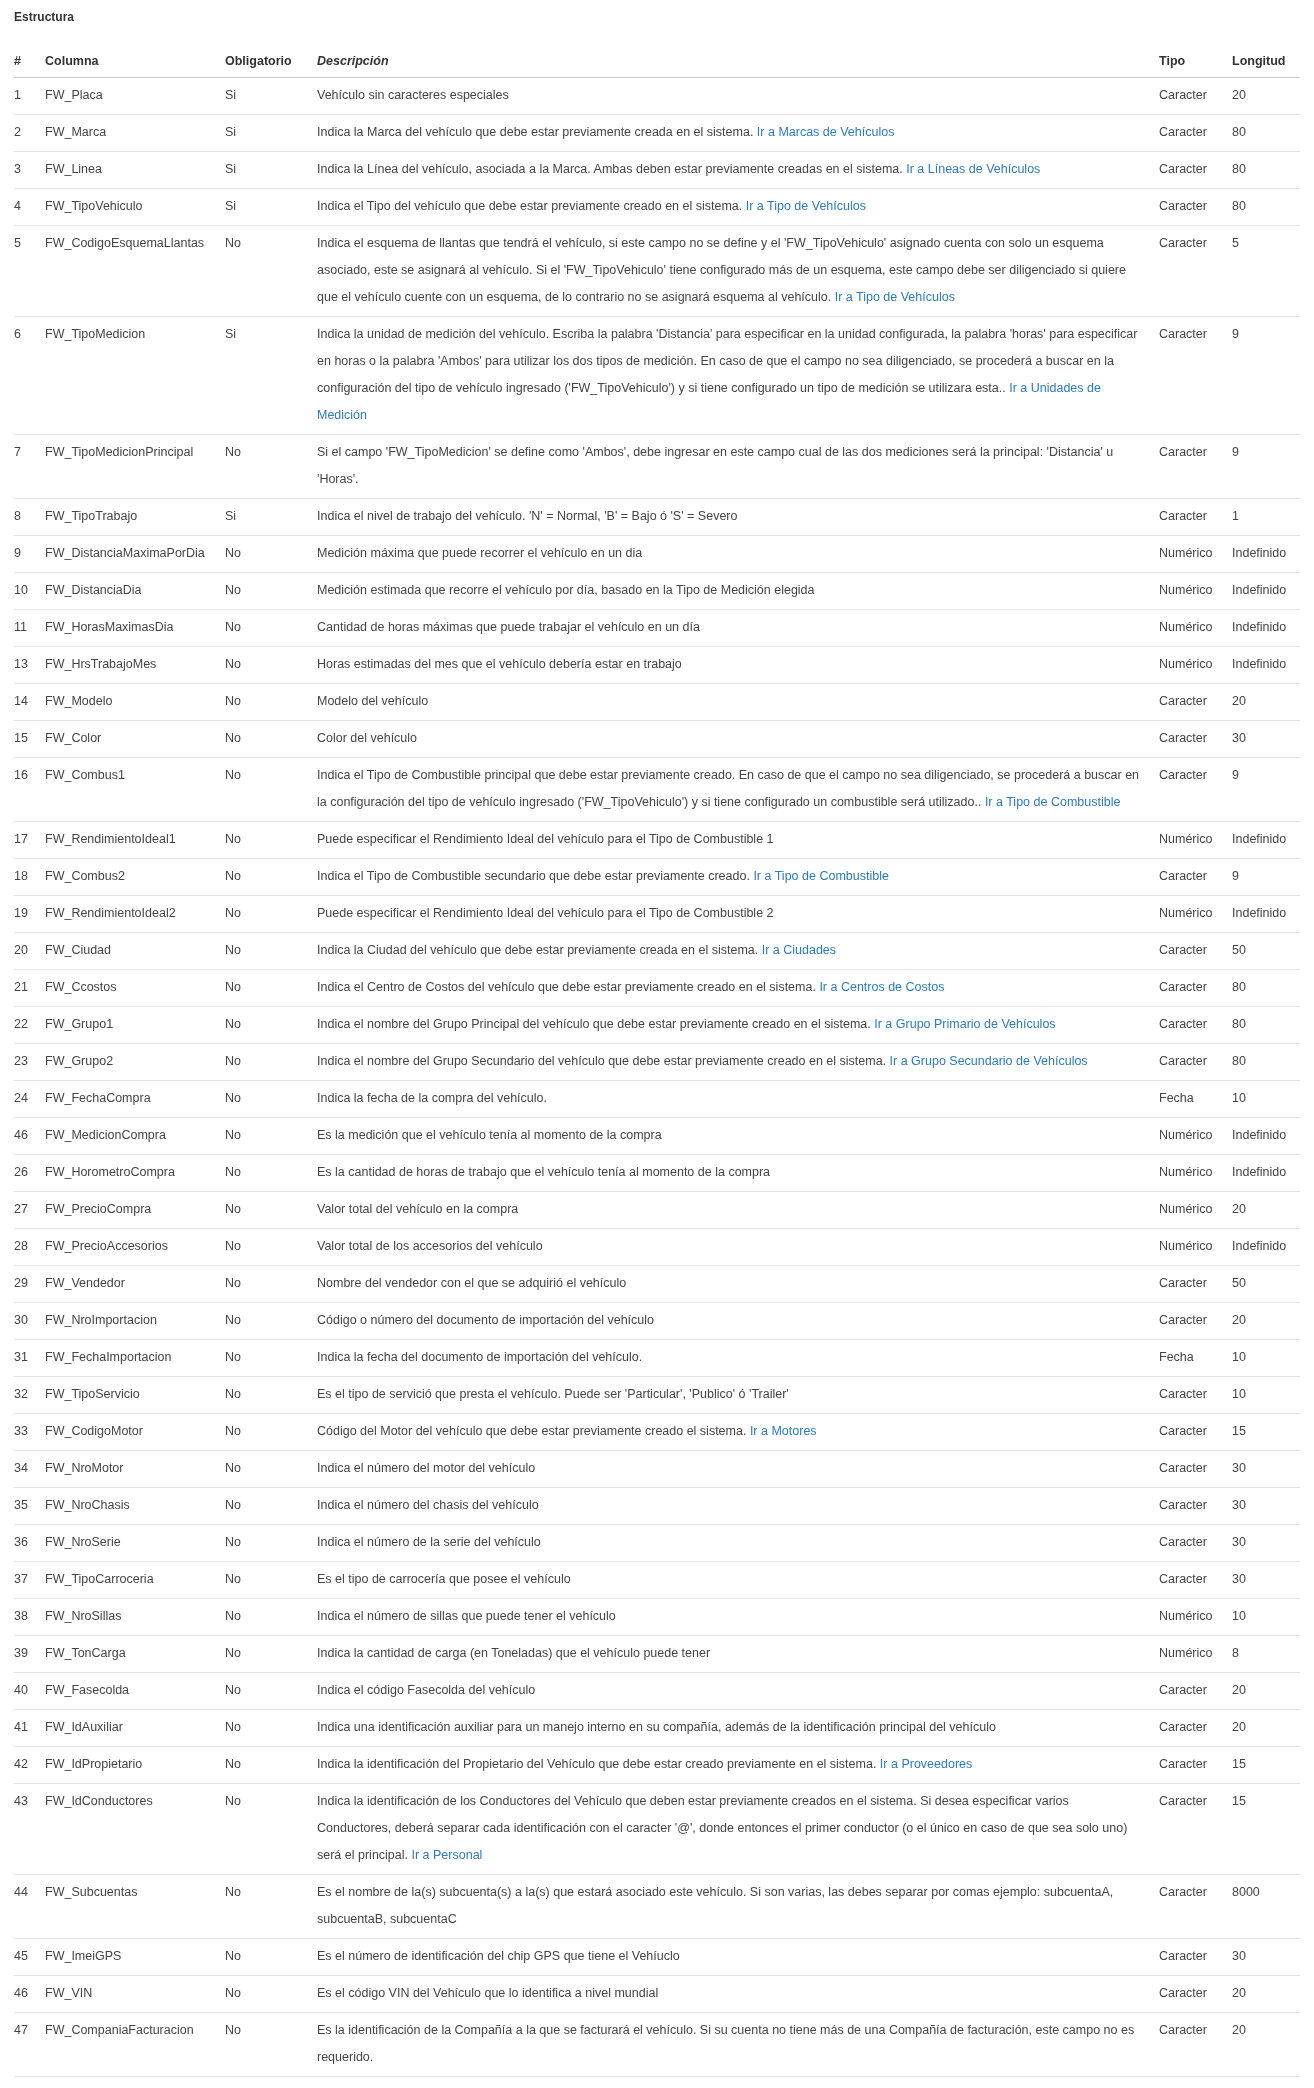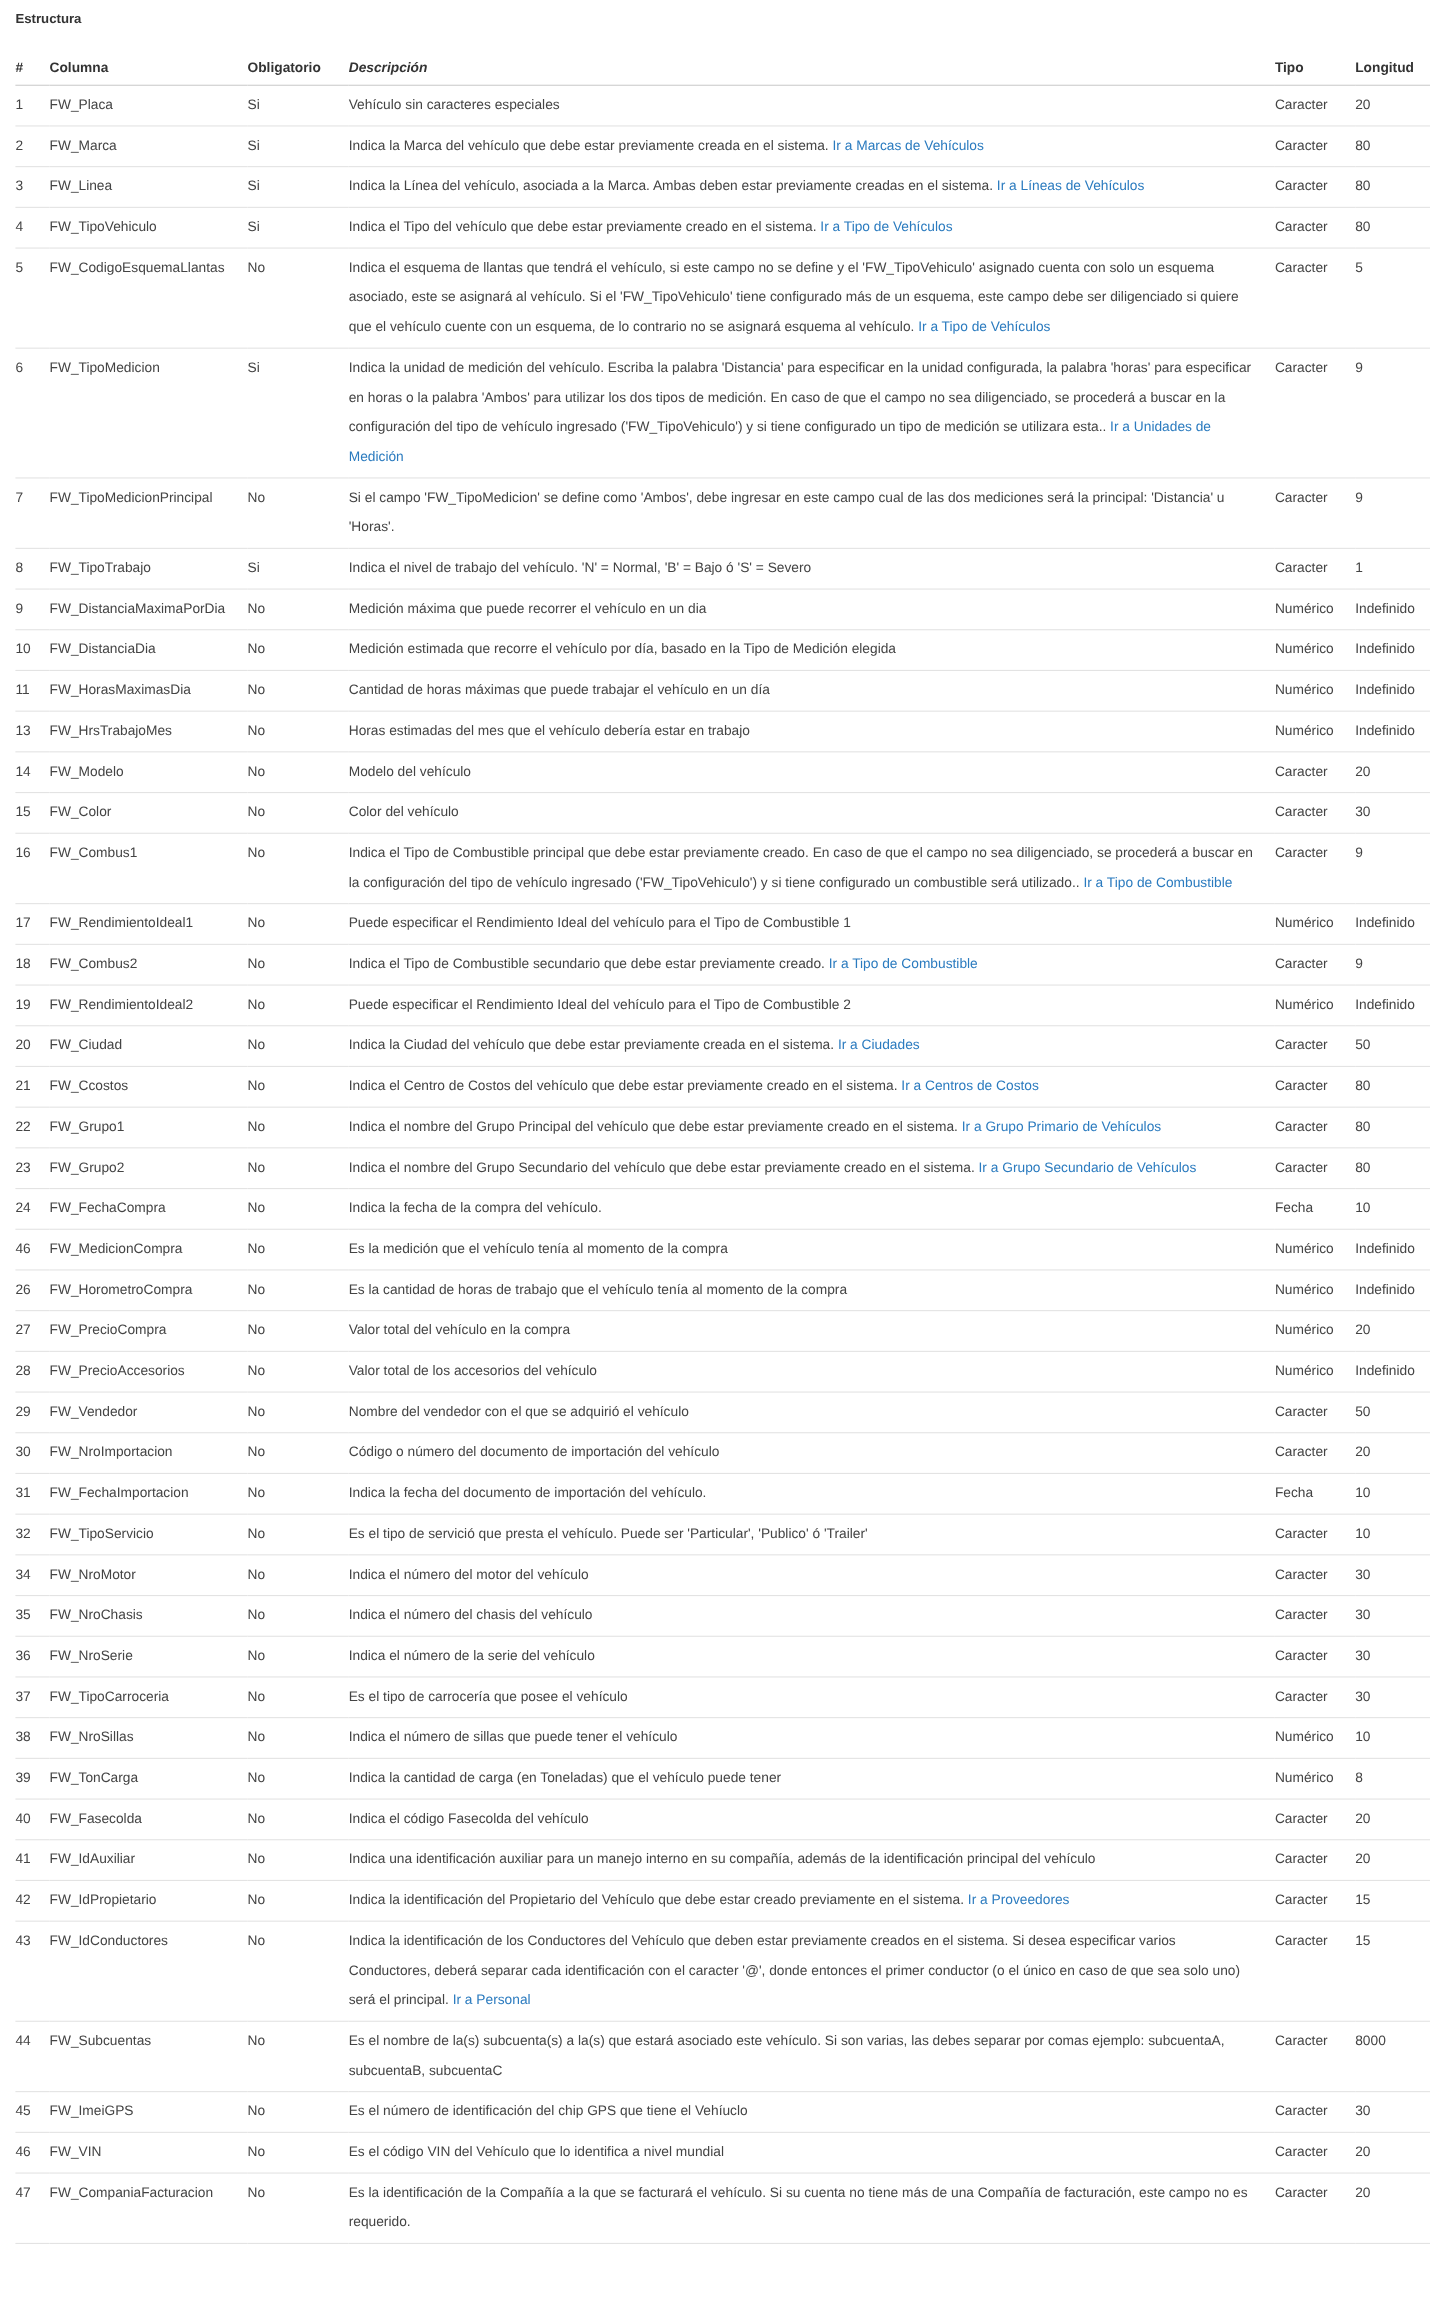--- a/index.html
+++ b/index.html
@@ -323,20 +323,28 @@
         </tr>
         <tr>
           <td class="c-num">32</td>
           <td class="c-col">FW_TipoServicio</td>
           <td class="c-req">No</td>
           <td class="c-desc"><span>Es el tipo de servició que presta el vehículo. Puede ser 'Particular', 'Publico' ó 'Trailer'</span></td>
           <td class="c-tipo">Caracter</td>
           <td class="c-len">10</td>
         </tr>
         <tr>
+          <td class="c-num">33</td>
+          <td class="c-col">FW_CodigoMotor</td>
+          <td class="c-req">No</td>
+          <td class="c-desc"><span>Código del Motor del vehículo que debe estar previamente creado el sistema. </span><a class="desc-link" href="#">Ir a Motores</a></td>
+          <td class="c-tipo">Caracter</td>
+          <td class="c-len">15</td>
+        </tr>
+        <tr>
           <td class="c-num">34</td>
           <td class="c-col">FW_NroMotor</td>
           <td class="c-req">No</td>
           <td class="c-desc"><span>Indica el número del motor del vehículo</span></td>
           <td class="c-tipo">Caracter</td>
           <td class="c-len">30</td>
         </tr>
         <tr>
           <td class="c-num">35</td>
           <td class="c-col">FW_NroChasis</td>

